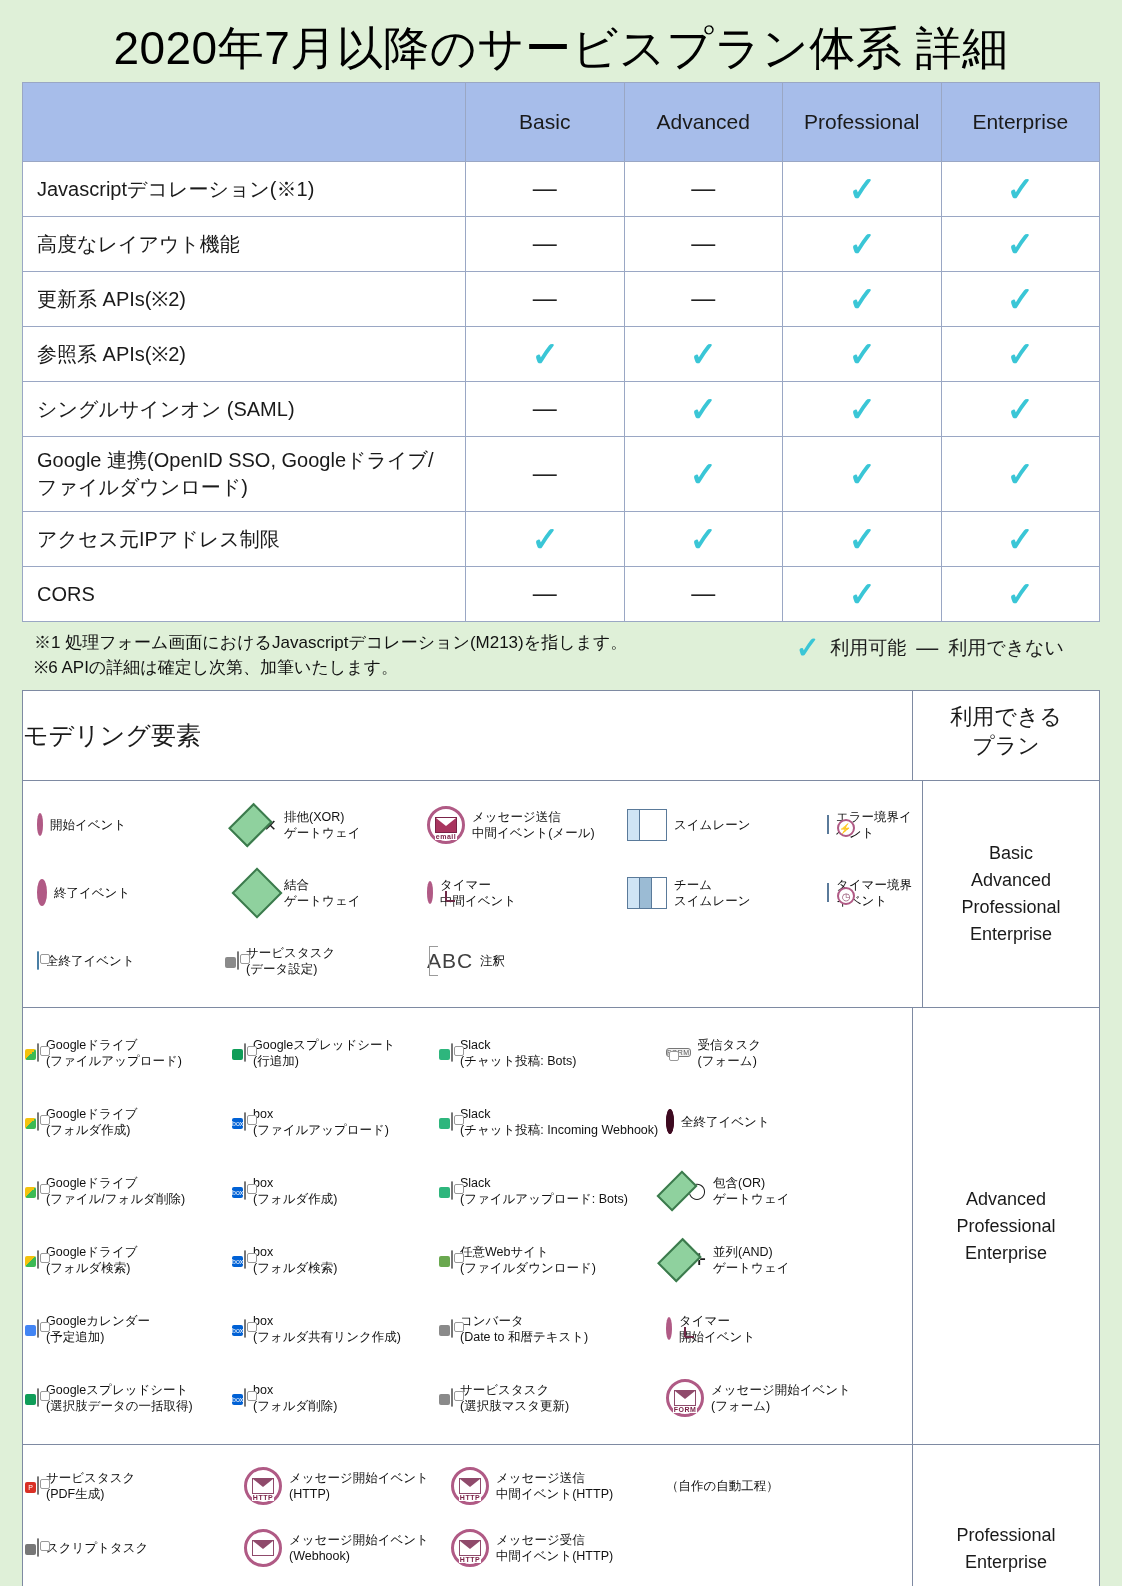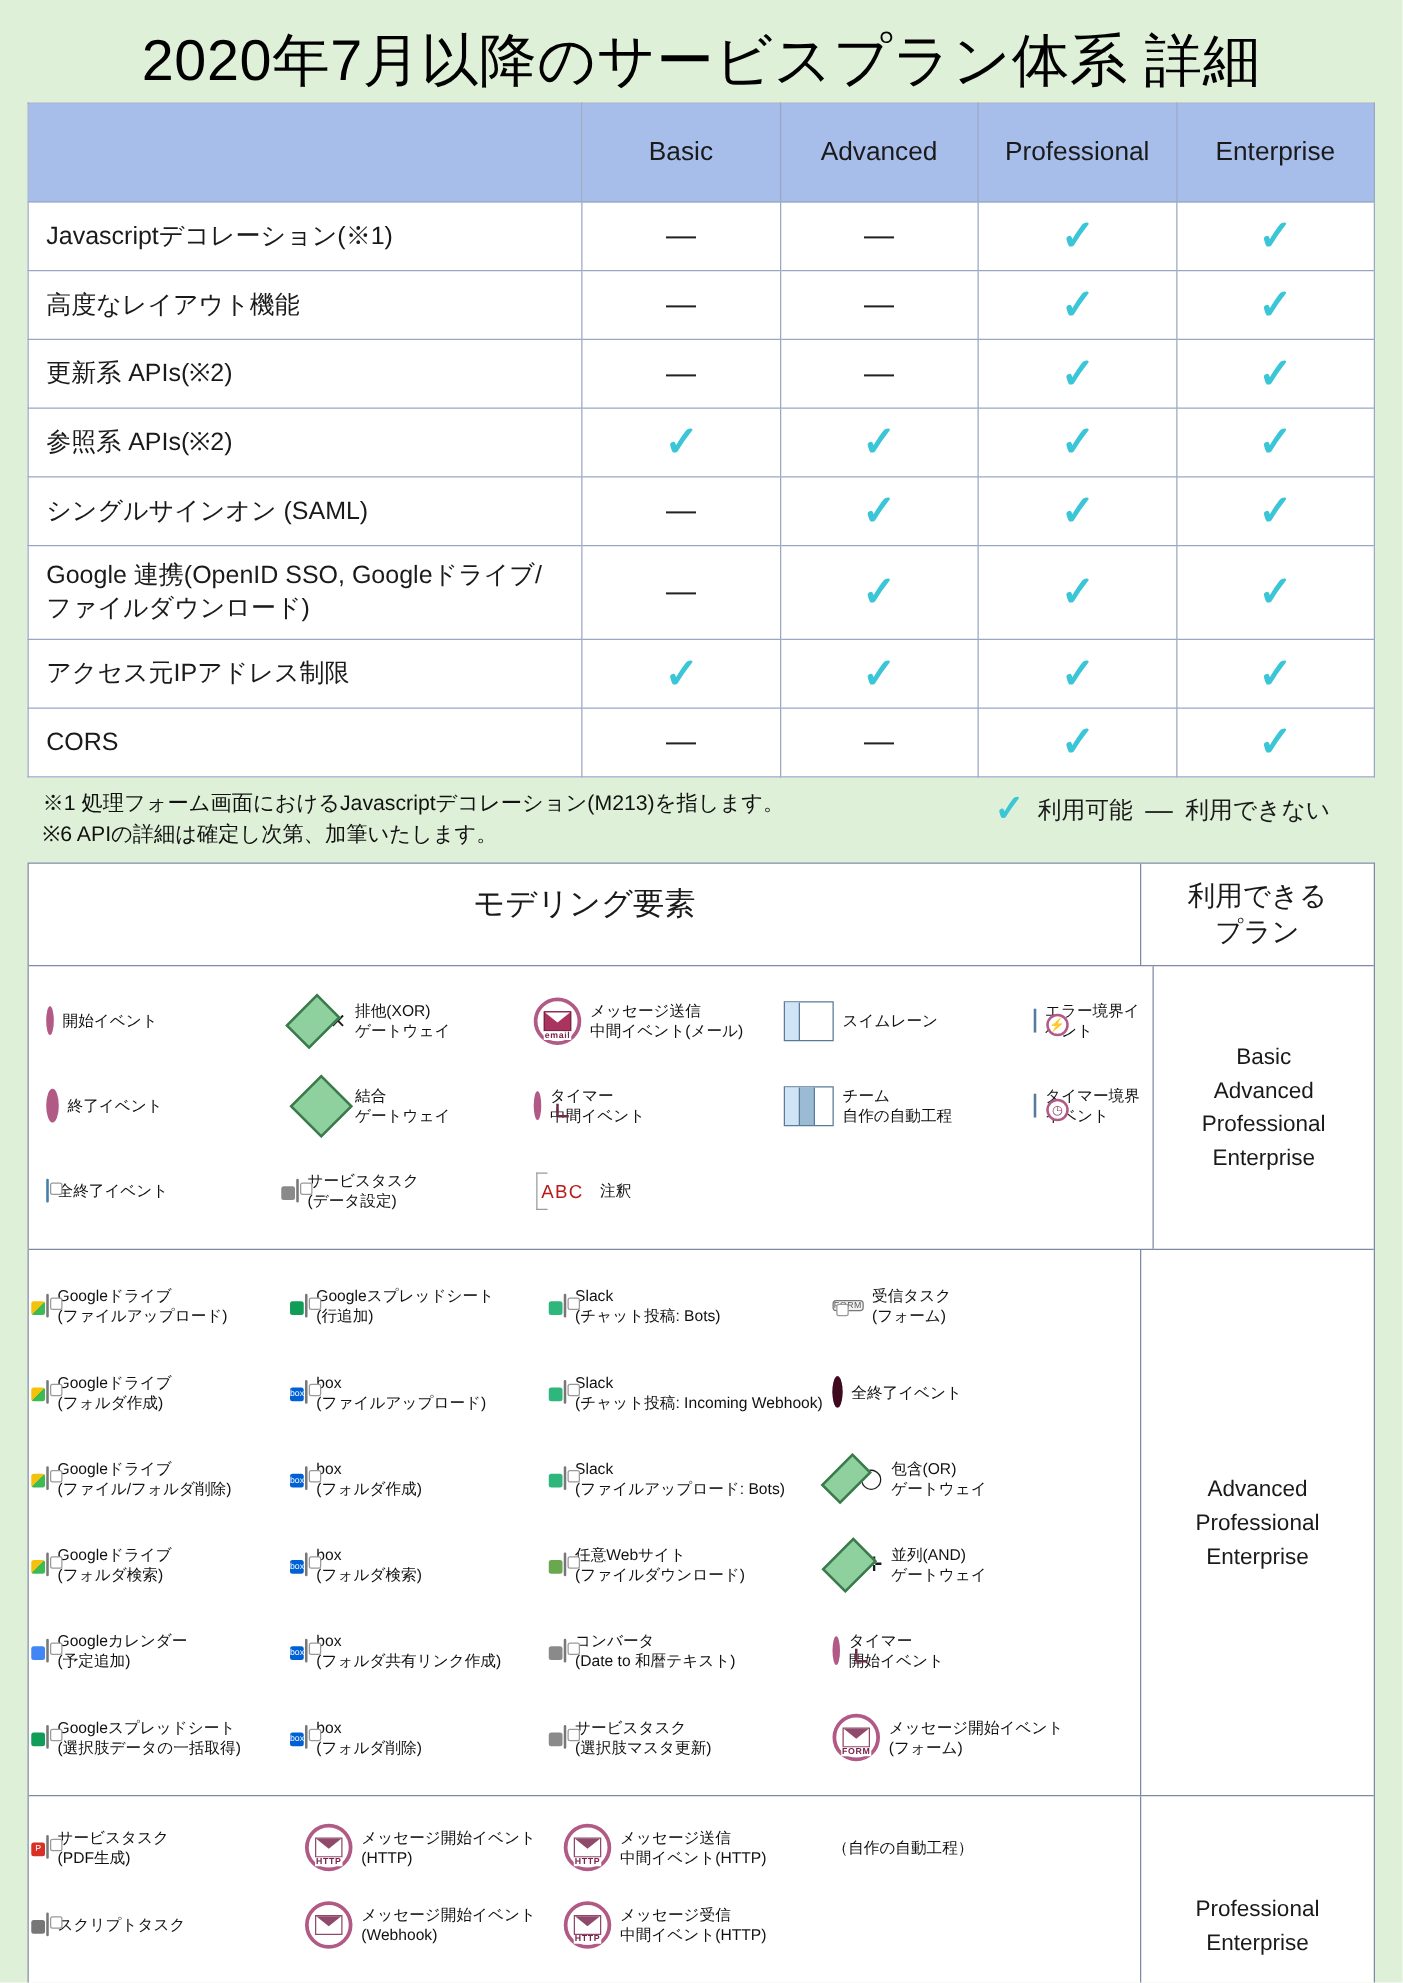--- a/index.html
+++ b/index.html
@@ -115,23 +115,23 @@
     background: #fff;
     border: 1px solid #7e8aa2;
     box-sizing: border-box;
   }
   .model-head {
     display: flex;
     border-bottom: 1px solid #7e8aa2;
   }
   .model-head .mh-left {
     flex: 1 1 auto;
-    text-align: center;
+    text-align: left;
     font-size: 25px;
-    padding: 15px 0;
+    padding: 28px 0;
   }
   .model-head .mh-right {
     width: 186px;
     border-left: 1px solid #7e8aa2;
     text-align: center;
     font-size: 22px;
     line-height: 1.3;
     padding: 12px 0;
   }
   .model-row {
@@ -352,22 +352,22 @@
     background: #fff;
     box-sizing: border-box;
     font-size: 10px;
     line-height: 15px;
     text-align: center;
     color: #8f4a6b;
   }
   .ic-anno {
     width: 46px; height: 30px;
     position: relative;
-    color: #b91c1c;
-    font-size: 15px;
+    color: #404040;
+    font-size: 21px;
     letter-spacing: 1px;
     display: flex;
     align-items: center;
     justify-content: center;
   }
   .ic-anno:before {
     content: "";
     position: absolute;
     left: 2px; top: 0; bottom: 0;
     width: 8px;
@@ -556,21 +556,21 @@
 中間イベント</span>
             </div>
             <div class="item">
               <span class="ic">
                 <span class="ic-swim team">
                   <span class="bar"></span>
                   <span class="bar2"></span>
                 </span>
               </span>
               <span class="label">チーム
-自作の自動工程</span>
+スイムレーン</span>
             </div>
             <div class="item">
               <span class="ic"><span class="ic-bound"><span class="dot">◷</span></span></span>
               <span class="label">タイマー境界イベント</span>
             </div>
             <div class="item">
               <span class="ic"><span class="ic-task human"><span class="corner"></span></span></span>
               <span class="label">全終了イベント</span>
             </div>
             <div class="item">

